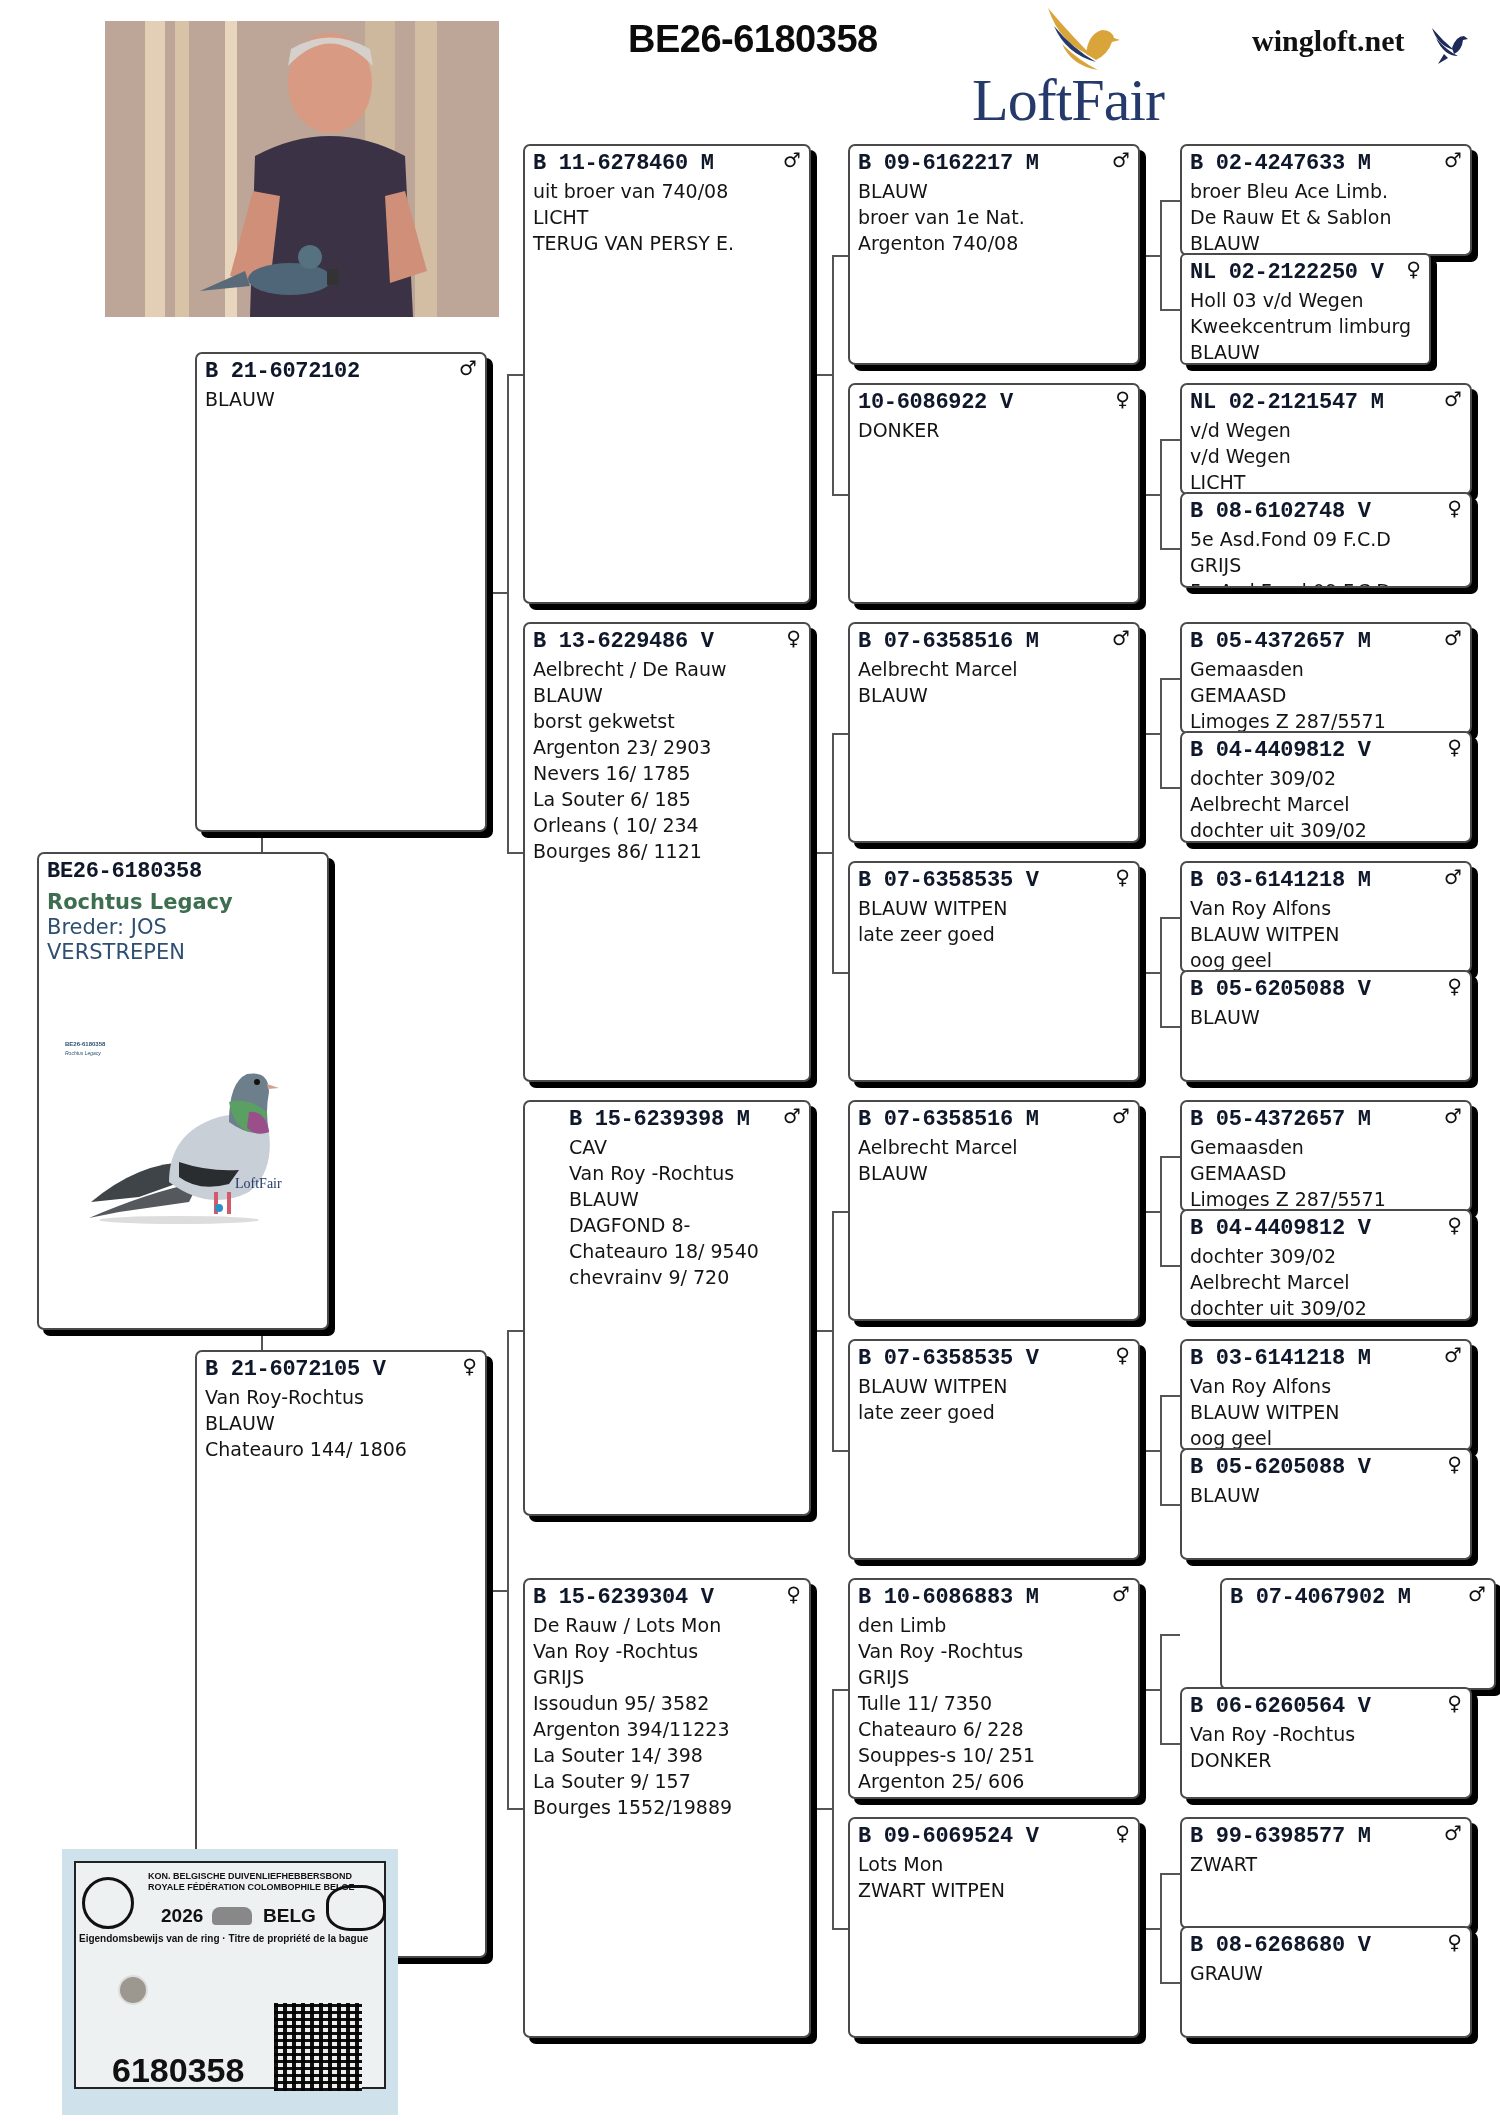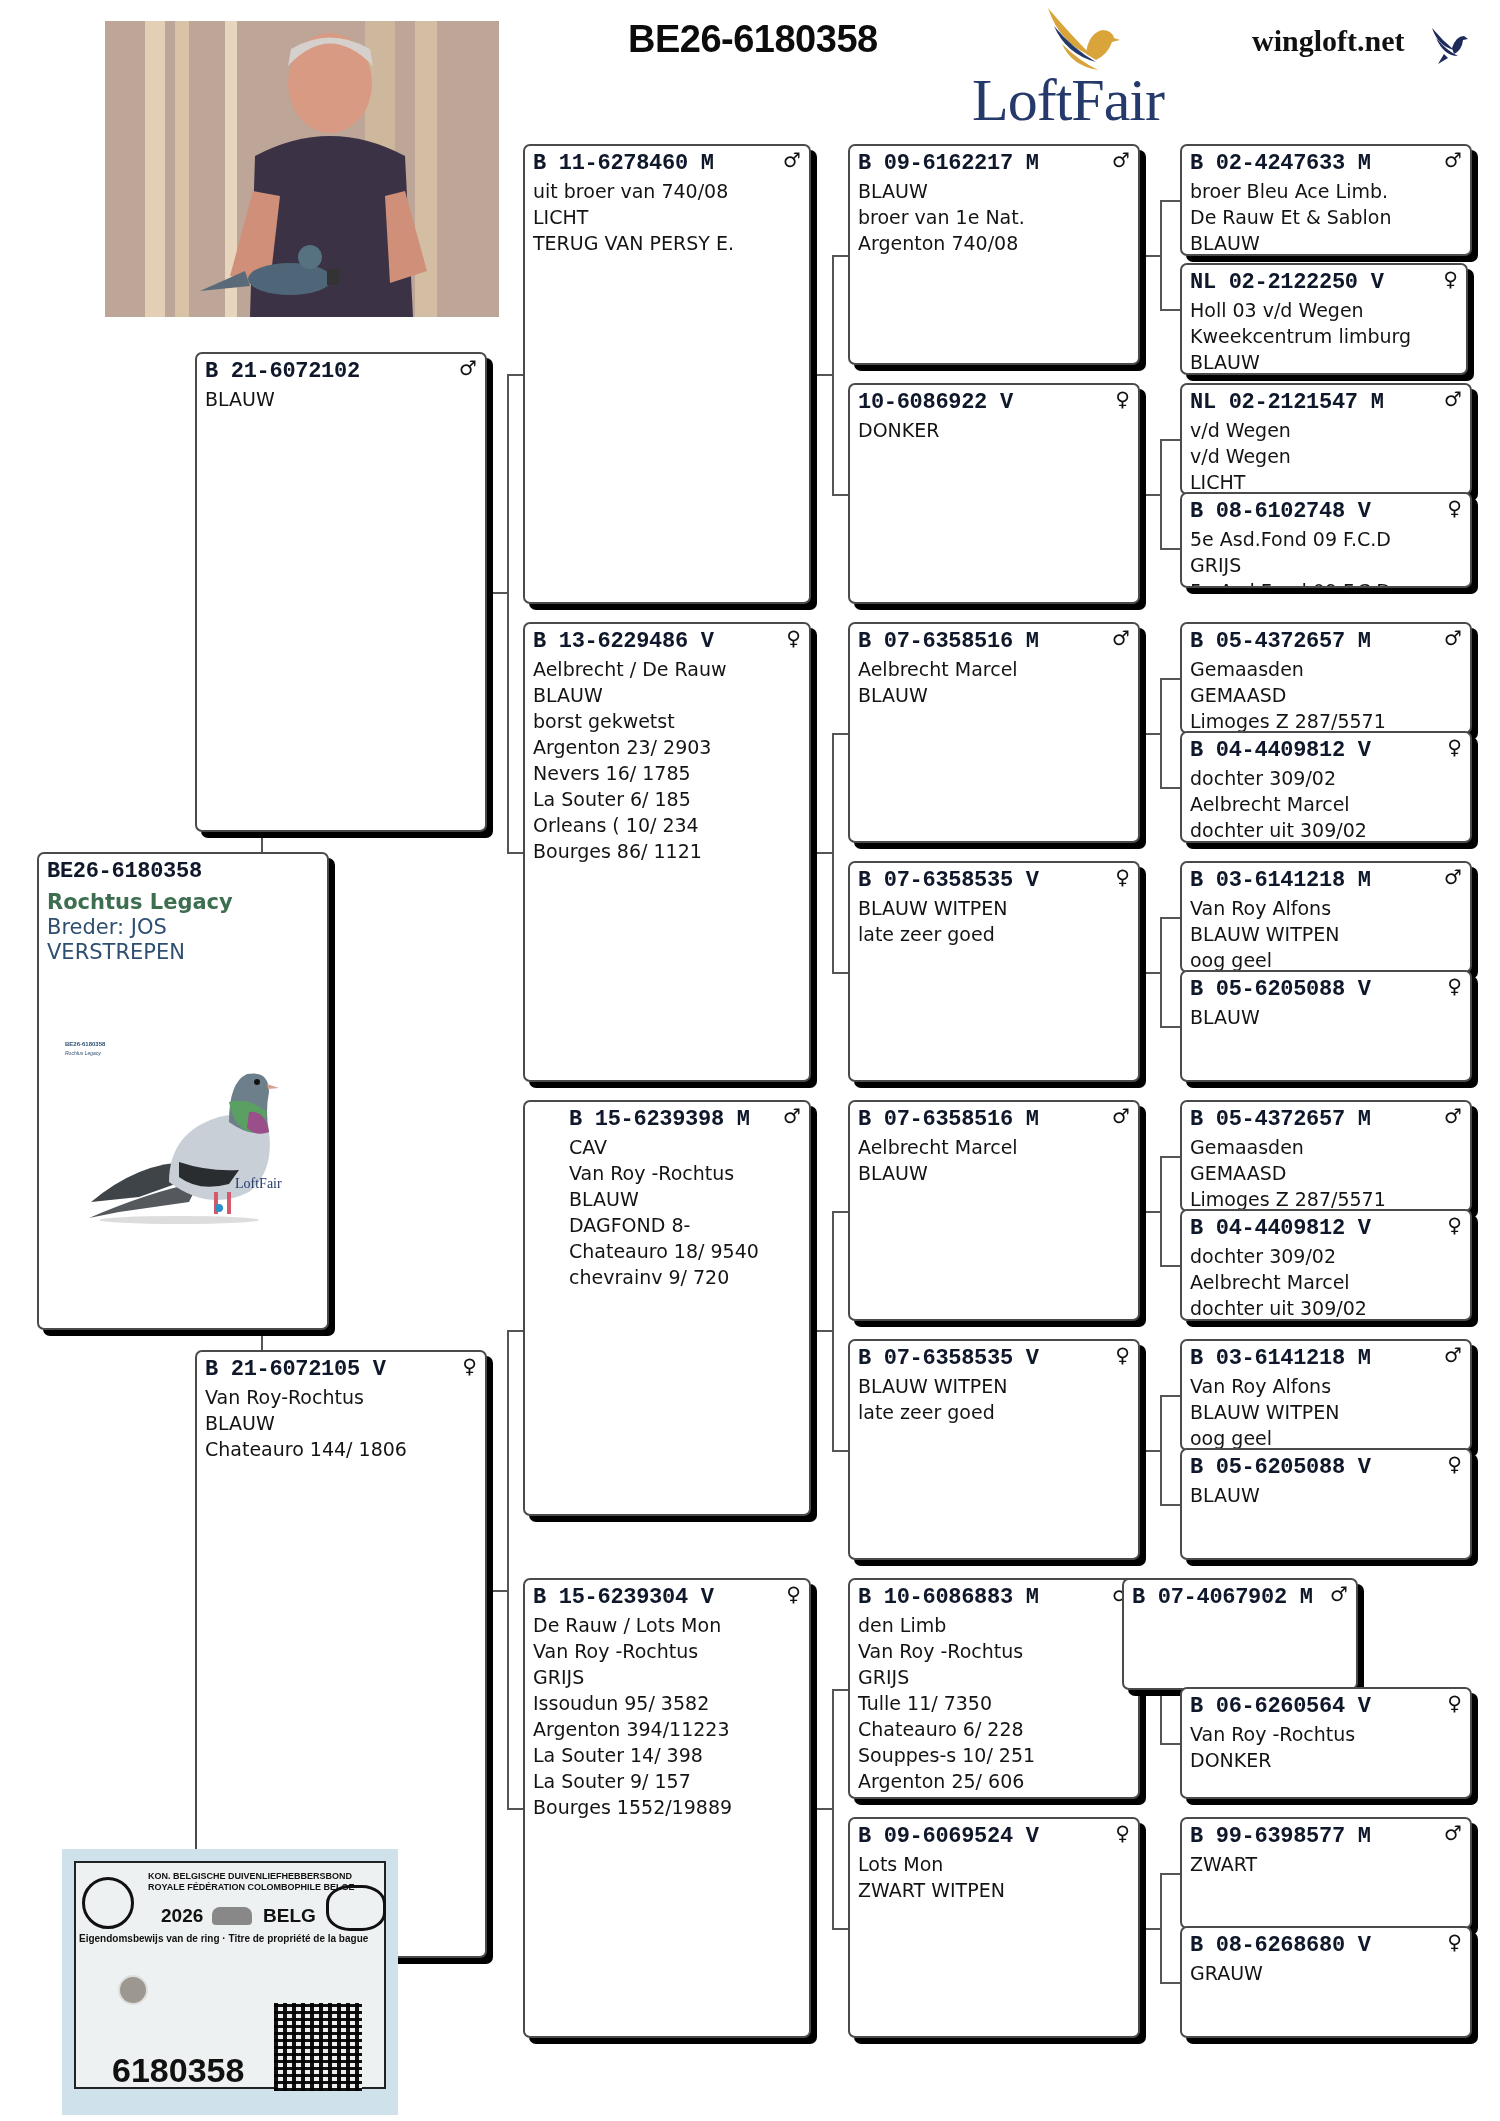--- a/index.html
+++ b/index.html
@@ -250,21 +250,21 @@
     <div class="box" style="left: 848px; top: 1817px; width: 292px; height: 221px;">
       <div class="ring">B 09-6069524 V</div>
       <span class="sex">♀</span>
       <div class="lines"><span class="line">Lots Mon</span><span class="line">ZWART WITPEN</span></div>
     </div>
     <div class="box" style="left: 1180px; top: 144px; width: 292px; height: 112px;">
       <div class="ring">B 02-4247633 M</div>
       <span class="sex">♂</span>
       <div class="lines"><span class="line">broer Bleu Ace Limb.</span><span class="line">De Rauw Et &amp; Sablon</span><span class="line">BLAUW</span></div>
     </div>
-    <div class="box" style="left: 1180px; top: 263px; width: 288px; height: 112px;">
+    <div class="box" style="left: 1180px; top: 253px; width: 251px; height: 112px; border-radius: 6px;">
       <div class="ring">NL 02-2122250 V</div>
       <span class="sex">♀</span>
       <div class="lines"><span class="line">Holl 03 v/d Wegen</span><span class="line">Kweekcentrum limburg</span><span class="line">BLAUW</span></div>
     </div>
     <div class="box" style="left: 1180px; top: 383px; width: 292px; height: 112px;">
       <div class="ring">NL 02-2121547 M</div>
       <span class="sex">♂</span>
       <div class="lines"><span class="line">v/d Wegen</span><span class="line">v/d Wegen</span><span class="line">LICHT</span></div>
     </div>
     <div class="box" style="left: 1180px; top: 492px; width: 292px; height: 96px;">
@@ -305,21 +305,21 @@
     <div class="box" style="left: 1180px; top: 1339px; width: 292px; height: 112px;">
       <div class="ring">B 03-6141218 M</div>
       <span class="sex">♂</span>
       <div class="lines"><span class="line">Van Roy Alfons</span><span class="line">BLAUW WITPEN</span><span class="line">oog geel</span></div>
     </div>
     <div class="box" style="left: 1180px; top: 1448px; width: 292px; height: 112px;">
       <div class="ring">B 05-6205088 V</div>
       <span class="sex">♀</span>
       <div class="lines"><span class="line">BLAUW</span></div>
     </div>
-    <div class="box" style="left: 1122px; top: 1578px; width: 236px; height: 112px;">
+    <div class="box" style="left: 1220px; top: 1578px; width: 276px; height: 112px;">
       <div class="ring">B 07-4067902 M</div>
       <span class="sex">♂</span>
     </div>
     <div class="box" style="left: 1180px; top: 1687px; width: 292px; height: 112px;">
       <div class="ring">B 06-6260564 V</div>
       <span class="sex">♀</span>
       <div class="lines"><span class="line">Van Roy -Rochtus</span><span class="line">DONKER</span></div>
     </div>
     <div class="box" style="left: 1180px; top: 1817px; width: 292px; height: 112px;">
       <div class="ring">B 99-6398577 M</div>

